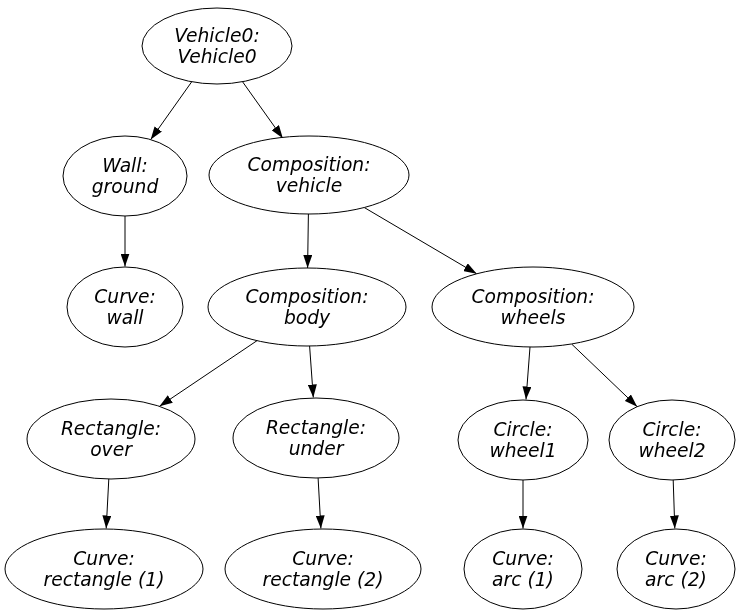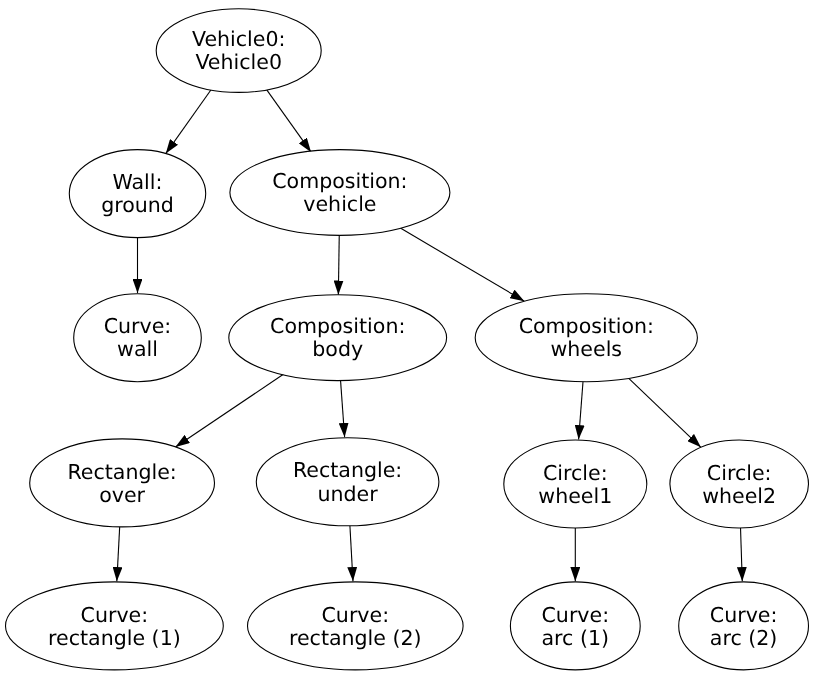--- a/index.html
+++ b/index.html
@@ -8,20 +8,21 @@
     background: #ffffff;
     width: 745px;
     height: 616px;
     overflow: hidden;
     font-family: "DejaVu Sans", sans-serif;
   }
   .diagram-wrap {
     width: 745px;
     height: 616px;
     background: #ffffff;
+    font-style: italic;
   }
   svg {
     display: block;
   }
   .node ellipse {
     fill: #ffffff;
     stroke: #000000;
     stroke-width: 1;
   }
   .node text {

